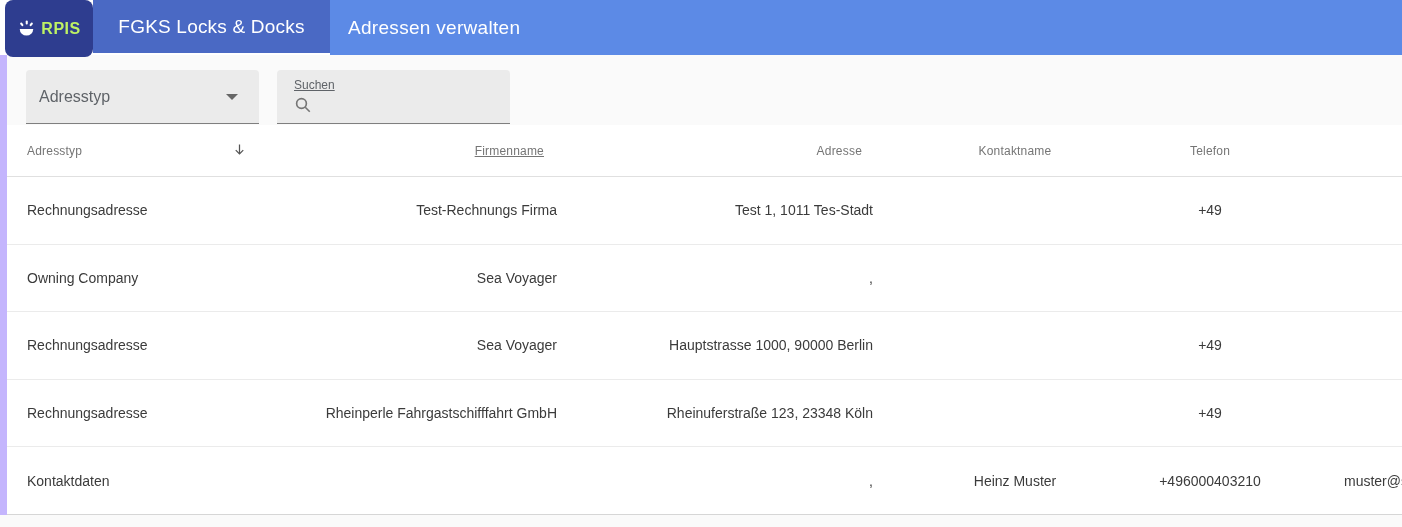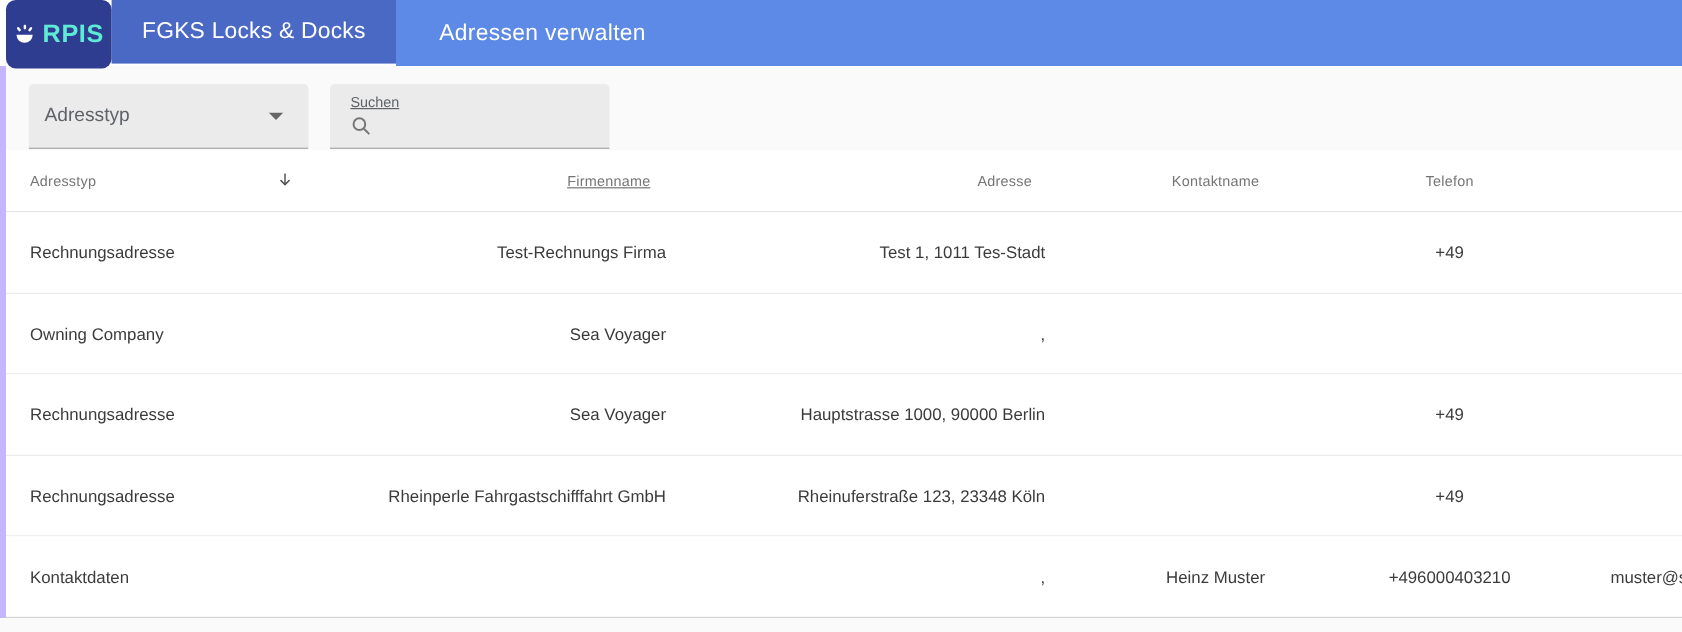--- a/index.html
+++ b/index.html
@@ -10,38 +10,38 @@
   }
 
   
   .topnav { position: relative; height: 55px; background: #ffffff; }
   .nav-bar {
     position: absolute; left: 330px; right: 0; top: 0; height: 55px;
     background: #5c8ae6; display: flex; align-items: center;
   }
   .page-tab {
     color: #ffffff; font-size: 19px; font-weight: 400;
-    padding-left: 36px; letter-spacing: 0.3px; cursor: pointer;
+    padding-left: 18px; letter-spacing: 0.3px; cursor: pointer;
   }
   .app-tab {
     position: absolute; left: 93px; top: 0; width: 237px; height: 53px;
     background: #4a69c4; color: #ffffff; display: flex;
     align-items: center; justify-content: center;
     font-size: 19px; font-weight: 500; letter-spacing: 0.2px; cursor: pointer;
   }
   .brand {
     position: absolute; left: 5px; top: 0; width: 88px; height: 57px;
     background: #2e3d8f; border-radius: 8px; z-index: 2;
     display: flex; align-items: center; justify-content: center; gap: 5px;
     cursor: pointer;
   }
-  .brand-text { color: #5eead4; font-size: 21px; font-weight: 700; letter-spacing: 0.5px; }
-
-  
-  .content { border-left: 5px solid #c4b5fd; }
+  .brand-text { color: #bef264; font-size: 16px; font-weight: 700; letter-spacing: 0.5px; }
+
+  
+  .content { border-left: 7px solid #c4b5fd; }
 
   
   .toolbar { height: 70px; background: #fafafa; position: relative; }
   .field {
     position: absolute; top: 15px; height: 54px;
     background: #ebebeb; border-bottom: 1px solid #7f7f7f;
     border-radius: 4px 4px 0 0; cursor: pointer;
   }
   .field-select { left: 19px; width: 233px; display: flex; align-items: center; }
   .select-label { color: #5f6368; font-size: 16px; padding-left: 13px; flex: 1; }

